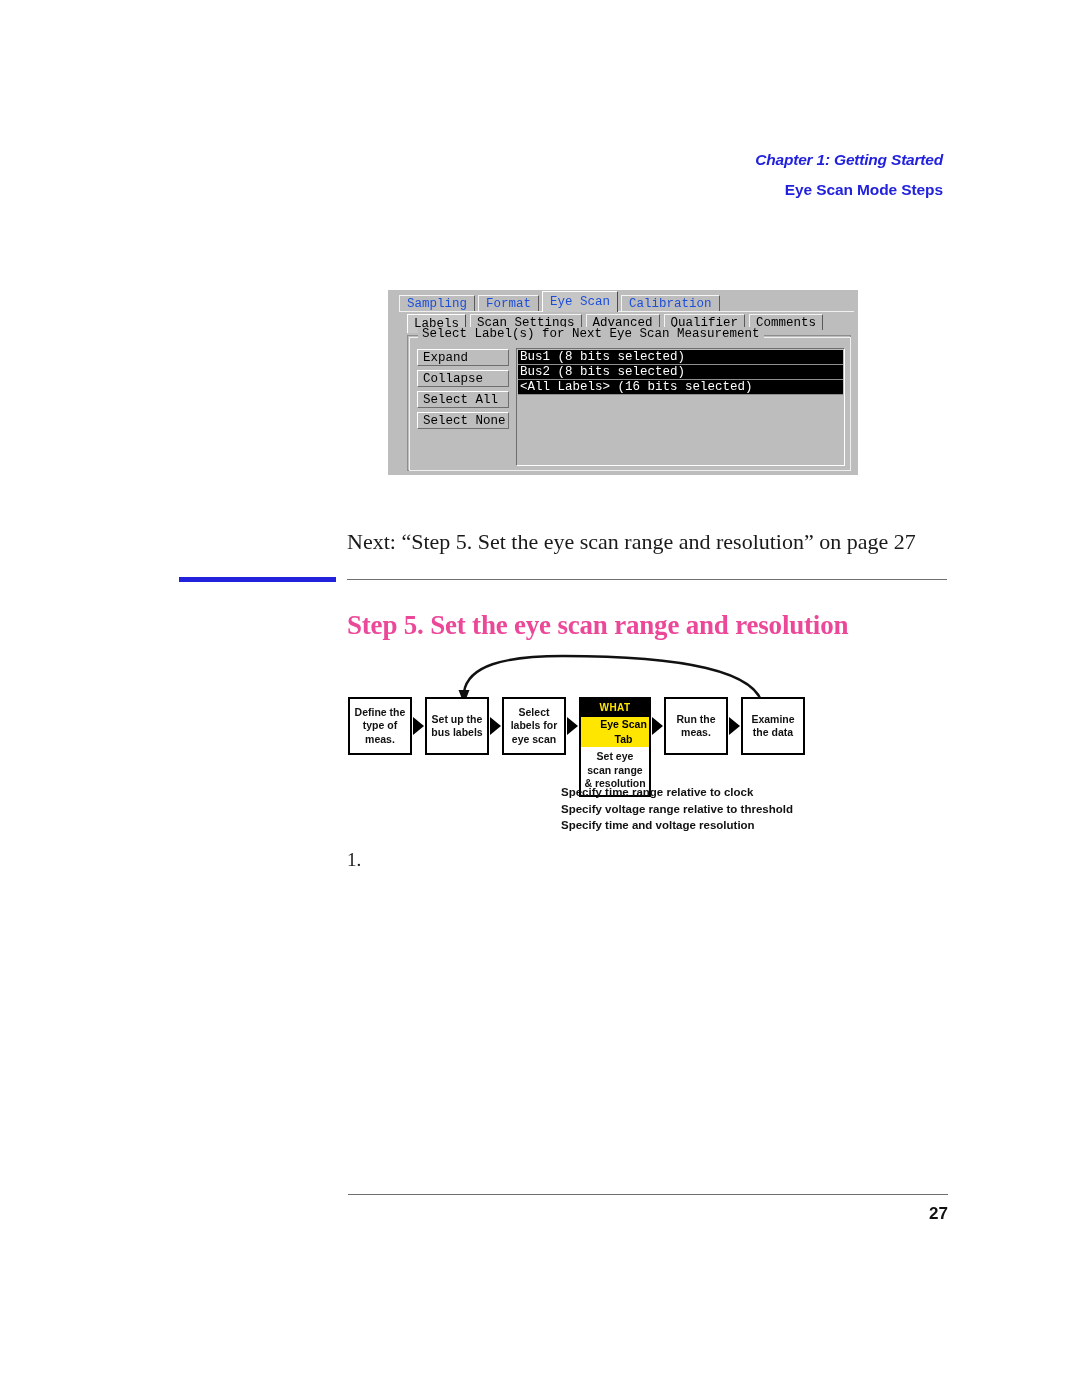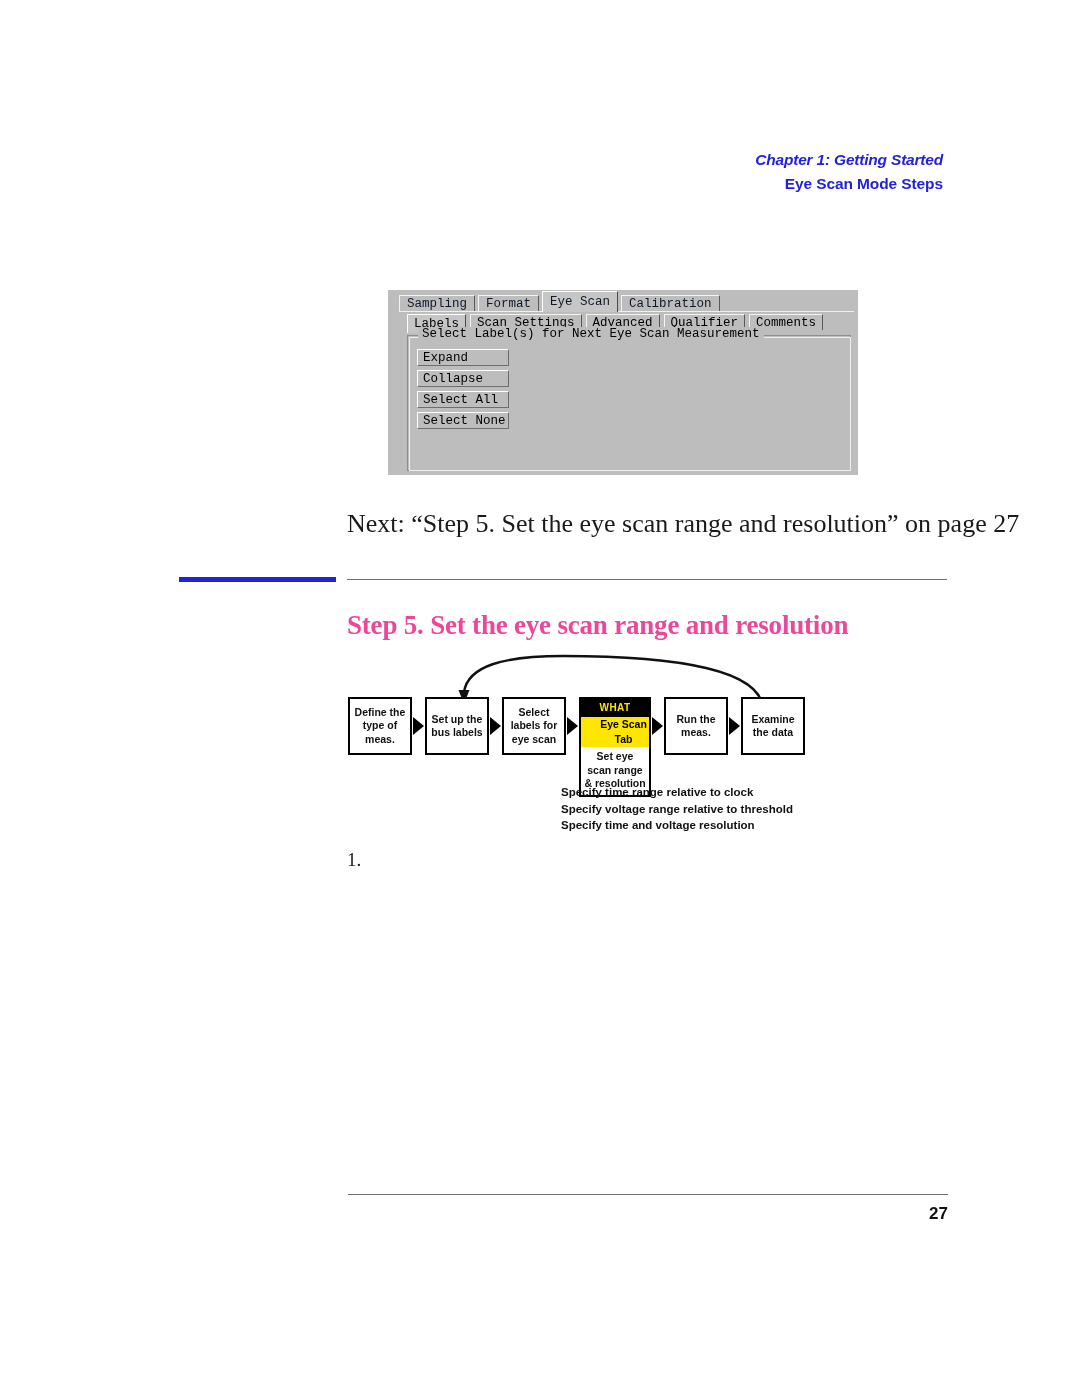--- a/index.html
+++ b/index.html
@@ -31,21 +31,21 @@
     font-weight: bold;
     font-style: italic;
     letter-spacing: -0.2px;
     white-space: nowrap;
   }
   #running-header .section-line {
     font-size: 15.5px;
     font-weight: bold;
     letter-spacing: -0.1px;
     white-space: nowrap;
-    margin-top: 4px;
+    margin-top: 10px;
   }
 
   
   #ui-screenshot {
     position: absolute;
     left: 388px;
     top: 290px;
     width: 470px;
     height: 185px;
     background: #bdbdbd;
@@ -64,21 +64,21 @@
     align-items: flex-end;
     padding-left: 11px;
     box-sizing: border-box;
   }
   .tab {
     position: relative;
     height: 17px;
     line-height: 17px;
     padding: 0 7px;
     font-size: 12.5px;
-    color: #0f172a;
+    color: #1d4ed8;
     background: #bdbdbd;
     border-left: 1px solid #f4f4f4;
     border-top: 1px solid #f4f4f4;
     border-right: 1px solid #5a5a5a;
     border-bottom: none;
     margin-right: 3px;
     white-space: nowrap;
     box-sizing: border-box;
   }
   .tab.active {
@@ -225,23 +225,23 @@
   .label-item.selected {
     background: #000000;
     color: #ffffff;
     border-bottom: 1px solid #8f8f8f;
   }
 
   
   #next-xref {
     position: absolute;
     left: 347px;
-    top: 508px;
+    top: 528px;
     width: 600px;
-    font-size: 26px;
+    font-size: 22px;
     line-height: 1.25;
     color: #1a1a1a;
     white-space: nowrap;
   }
 
   
   #heading-rule-blue {
     position: absolute;
     left: 179px;
     top: 577px;
@@ -456,20 +456,25 @@
 
       <div class="groupbox-body">
 
         <div class="button-column">
           <div class="ui-button">Expand</div>
           <div class="ui-button">Collapse</div>
           <div class="ui-button">Select All</div>
           <div class="ui-button">Select None</div>
         </div>
 
+        <div class="label-list">
+          <div class="label-item selected">Bus1 (8 bits selected)</div>
+          <div class="label-item selected">Bus2 (8 bits selected)</div>
+          <div class="label-item selected">&lt;All Labels&gt; (16 bits selected)</div>
+        </div>
 
       </div>
     </div>
 
   </div>
 </div>
 
 <div id="next-xref">Next: “Step 5. Set the eye scan range and resolution” on page 27</div>
 
 <div id="heading-rule-blue"></div>

